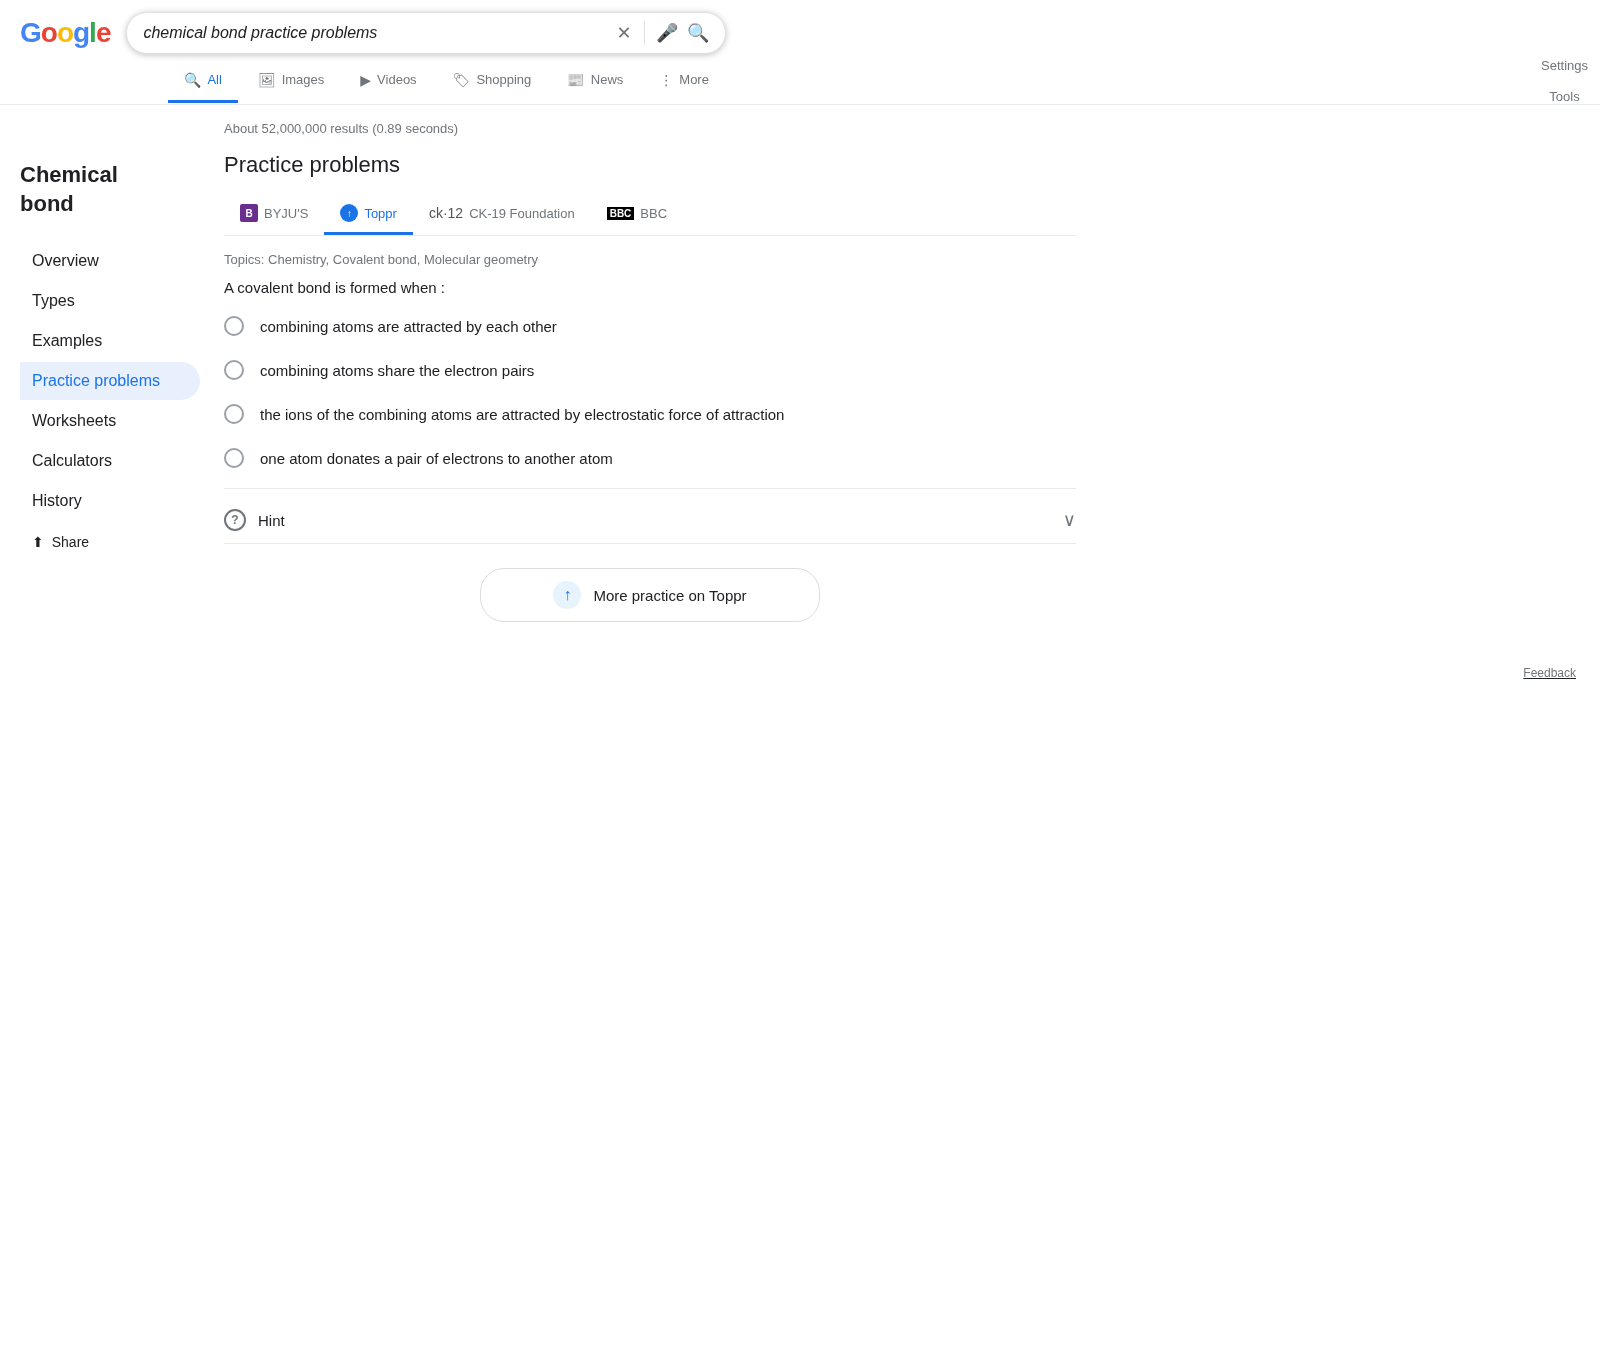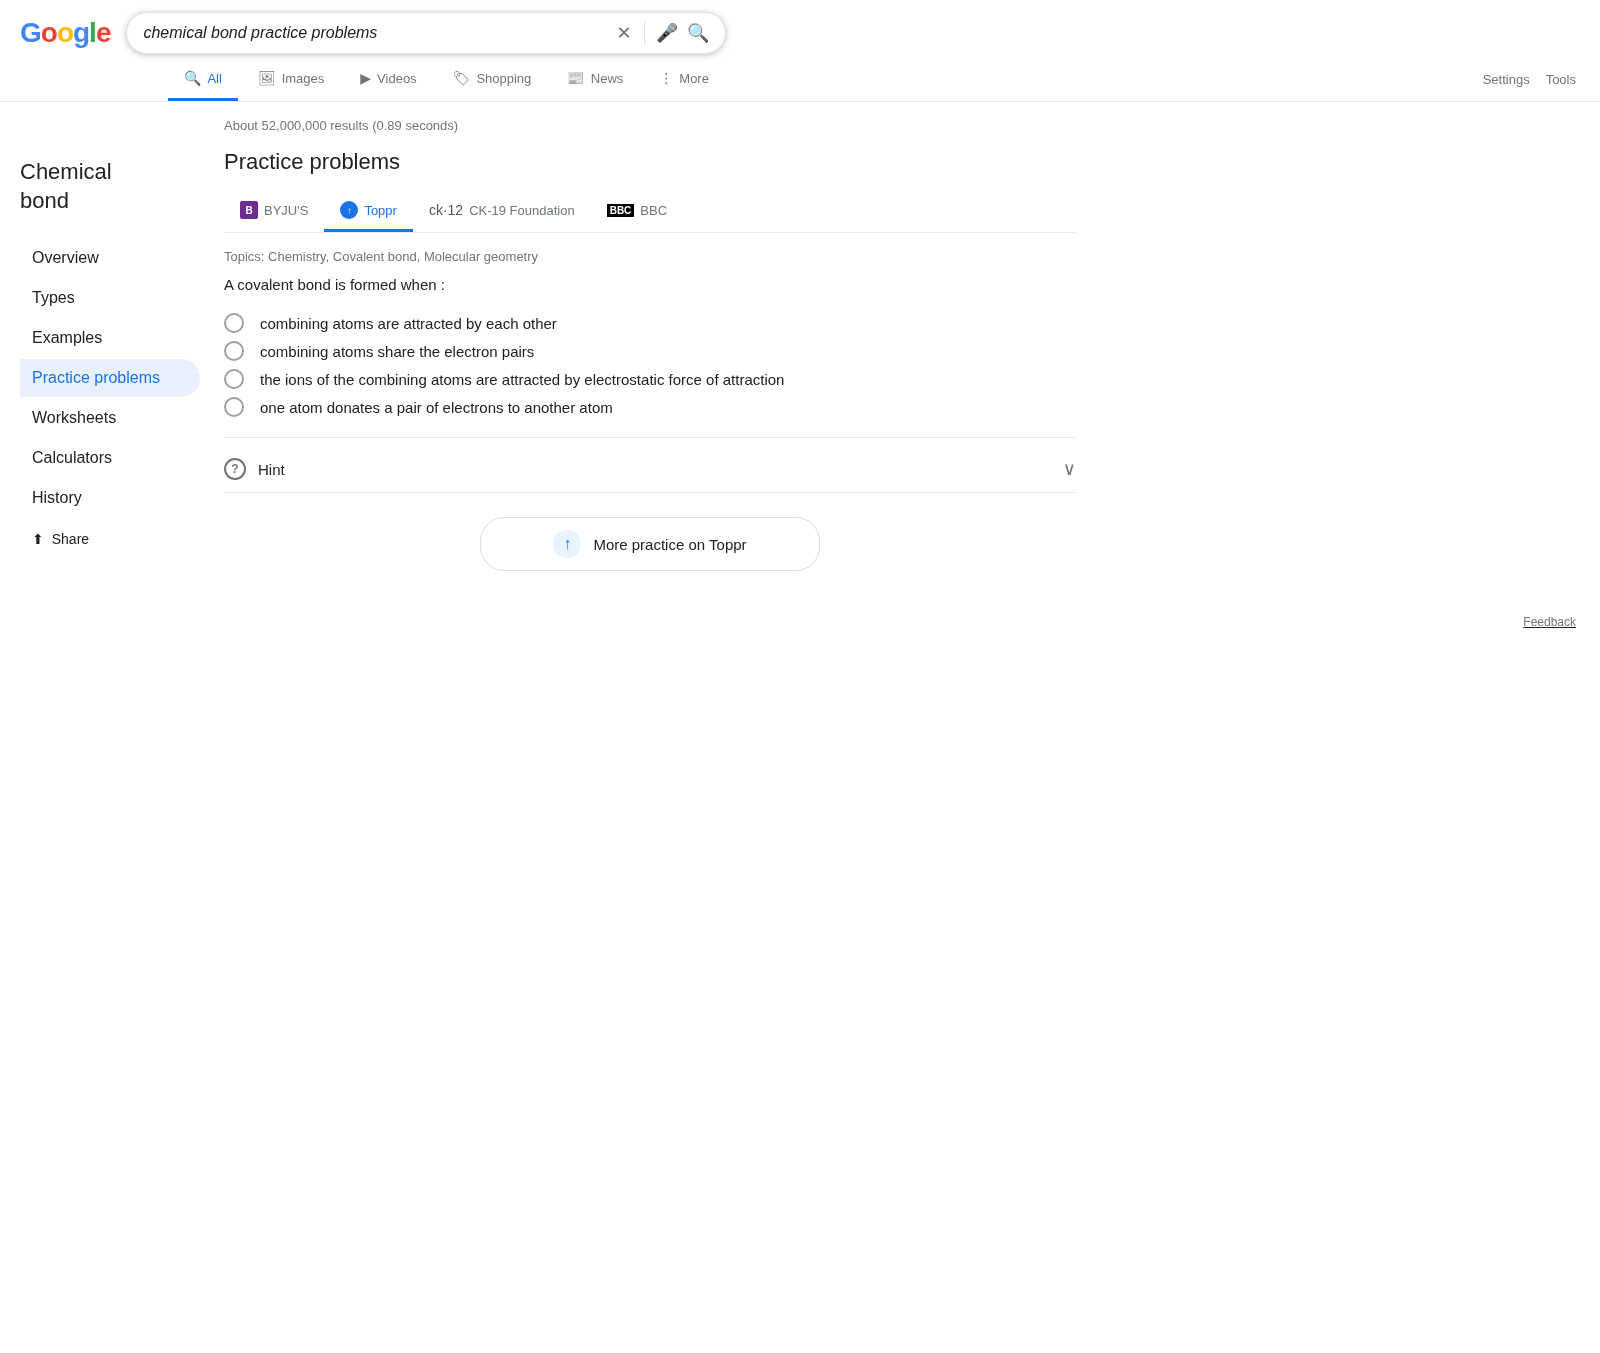--- a/index.html
+++ b/index.html
@@ -101,21 +101,22 @@
       border-bottom: 3px solid #1a73e8;
     }
     .nav-tab .tab-icon {
       font-size: 14px;
     }
     .nav-settings {
       margin-left: auto;
       display: flex;
       align-items: center;
       gap: 16px;
-      padding-right: 24px;
+      padding-right: 12px;
+      flex-direction: column;
     }
     .nav-settings span {
       color: #70757a;
       font-size: 13px;
       cursor: pointer;
     }
 
     
     .content-area {
       display: flex;
@@ -123,21 +124,21 @@
     }
 
     
     .sidebar {
       width: 180px;
       flex-shrink: 0;
       padding-top: 40px;
     }
     .sidebar-title {
       font-size: 22px;
-      font-weight: 400;
+      font-weight: 700;
       color: #202124;
       line-height: 1.3;
       margin-bottom: 24px;
     }
     .sidebar-item {
       padding: 10px 12px;
       font-size: 16px;
       color: #202124;
       cursor: pointer;
       border-radius: 0 20px 20px 0;
@@ -242,20 +243,21 @@
     .question-prompt {
       font-size: 15px;
       color: #202124;
       margin-bottom: 16px;
     }
 
     
     .answer-options {
       display: flex;
       flex-direction: column;
+      gap: 16px;
       margin-bottom: 16px;
     }
     .answer-option {
       display: flex;
       align-items: center;
       gap: 16px;
       padding: 4px 0;
       cursor: pointer;
     }
     .radio-circle {

